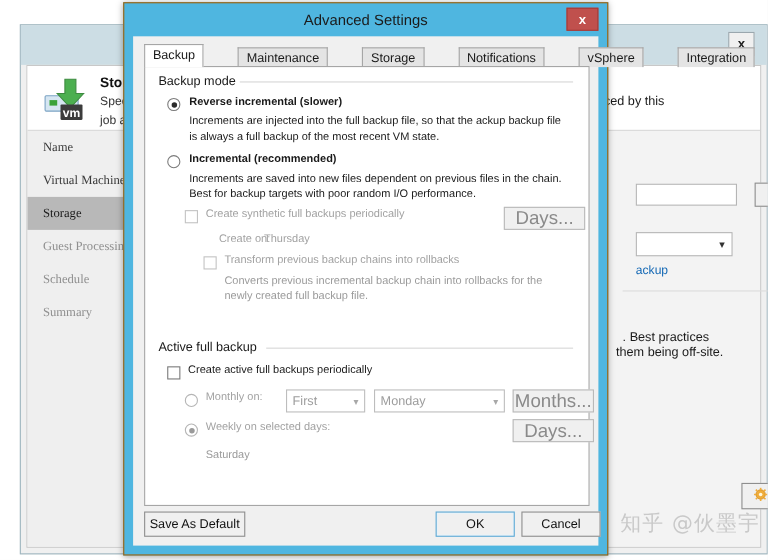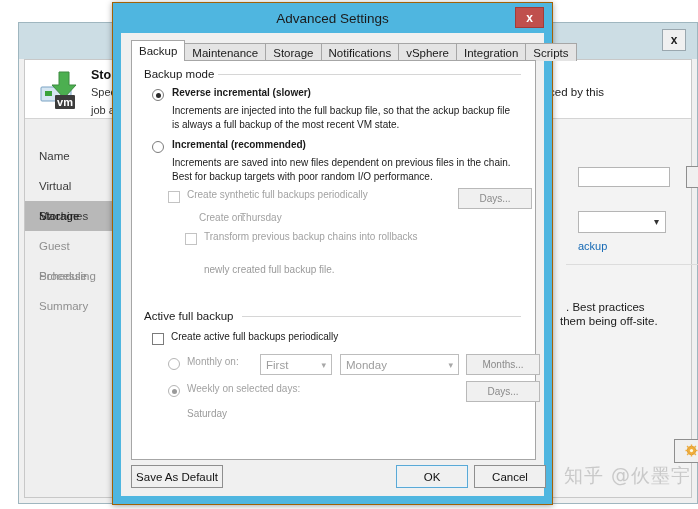--- a/index.html
+++ b/index.html
@@ -40,22 +40,23 @@
     background:#ffffff;border-bottom:1px solid #d4d4d4;
   }
   .bg-header-icon{
     position:absolute;left:14px;top:10px;width:44px;height:40px;
   }
   .bg-header-text{position:absolute;left:66px;top:8px;right:10px;}
   .bg-header-title{font-size:12.5px;font-weight:bold;color:#111;}
   .bg-header-desc{font-size:11px;color:#333;margin-top:3px;line-height:1.35;}
   .bg-nav{
     position:absolute;left:0;top:59px;width:100px;bottom:0;
-    background:#efefef;border-right:5px solid #6d28d9;padding-top:22px;
-    box-sizing:border-box;
+    background:#efefef;border-right:5px solid #6d28d9;padding-top:0;
+    box-sizing:border-box;
+    font-family:Liberation Serif, serif;
   }
   .bg-nav-item{
     height:30px;line-height:30px;padding-left:14px;font-size:11.5px;color:#3a3a3a;
     cursor:pointer;
   }
   .bg-nav-item.sel{background:#b8b8b8;color:#1a1a1a;}
   .bg-nav-item.dim{color:#8f8f8f;}
   .bg-content{
     position:absolute;left:101px;top:59px;right:0;bottom:0;
     background:#f3f3f3;
@@ -111,21 +112,21 @@
     display:flex;align-items:center;justify-content:center;
     color:#fff;font-size:12px;font-weight:bold;cursor:pointer;box-sizing:border-box;
   }
   .dlg-body{
     position:absolute;left:8px;top:30px;right:8px;bottom:8px;
     background:#f0f0f0;
     box-sizing:border-box;
   }
   .tabs{
     position:absolute;left:10px;top:8px;right:8px;height:20px;
-    display:flex;align-items:flex-end;
+    display:flex;align-items:flex-end;gap:32px;
   }
   .tab{
     height:18px;line-height:18px;padding:0 7px;font-size:11.5px;
     background:#e4e4e4;border:1px solid #a6a6a6;border-bottom:none;
     color:#1a1a1a;margin-right:-1px;cursor:pointer;box-sizing:border-box;
   }
   .tab.active{
     background:#ffffff;height:21px;line-height:21px;
     border-color:#a6a6a6;position:relative;z-index:3;
   }
@@ -157,21 +158,21 @@
   .cbx.dim{border-color:#c3c3c3;cursor:default;}
 
   .lbl{position:absolute;font-size:10px;color:#1a1a1a;line-height:1.45;}
   .lbl.b{font-weight:bold;}
   .lbl.dim{color:#a2a2a2;}
   .lbl.dim2{color:#9b9b9b;}
 
   .d-btn{
     position:absolute;height:21px;background:#f0f0f0;border:1px solid #9b9b9b;
     box-sizing:border-box;display:flex;align-items:center;justify-content:center;
-    font-size:10px;color:#333;cursor:pointer;
+    font-size:17px;color:#333;cursor:pointer;
   }
   .d-btn.dim{color:#8a8a8a;border-color:#b9b9b9;}
 
   .d-combo{
     position:absolute;height:21px;background:#fff;border:1px solid #bdbdbd;
     box-sizing:border-box;font-size:11.5px;color:#9d9d9d;
     display:flex;align-items:center;padding-left:5px;cursor:default;
   }
   .d-combo .car{
     position:absolute;right:5px;top:0;height:100%;display:flex;align-items:center;
@@ -299,20 +300,21 @@
 
         <div class="cbx dim" style="left:36px;top:130px;"></div>
         <div class="lbl dim" style="left:55px;top:127px;">Create synthetic full backups periodically</div>
         <div class="d-btn dim" style="left:326px;top:127px;width:74px;">Days...</div>
 
         <div class="lbl dim" style="left:67px;top:150px;">Create on:</div>
         <div class="lbl dim" style="left:108px;top:150px;">Thursday</div>
 
         <div class="cbx dim" style="left:53px;top:172px;"></div>
         <div class="lbl dim" style="left:72px;top:169px;">Transform previous backup chains into rollbacks</div>
+        <div class="lbl dim2" style="left:72px;top:188px;width:400px;">Converts previous incremental backup chain into rollbacks for the</div>
         <div class="lbl dim2" style="left:72px;top:202px;width:400px;">newly created full backup file.</div>
 
         <div class="grp-label" style="left:12px;top:249px;">Active full backup</div>
         <div class="grp-rule" style="left:110px;top:255px;right:14px;"></div>
 
         <div class="cbx" style="left:20px;top:272px;"></div>
         <div class="lbl" style="left:39px;top:269px;">Create active full backups periodically</div>
 
         <div class="radio dim" style="left:36px;top:297px;"></div>
         <div class="lbl dim" style="left:55px;top:294px;">Monthly on:</div>

